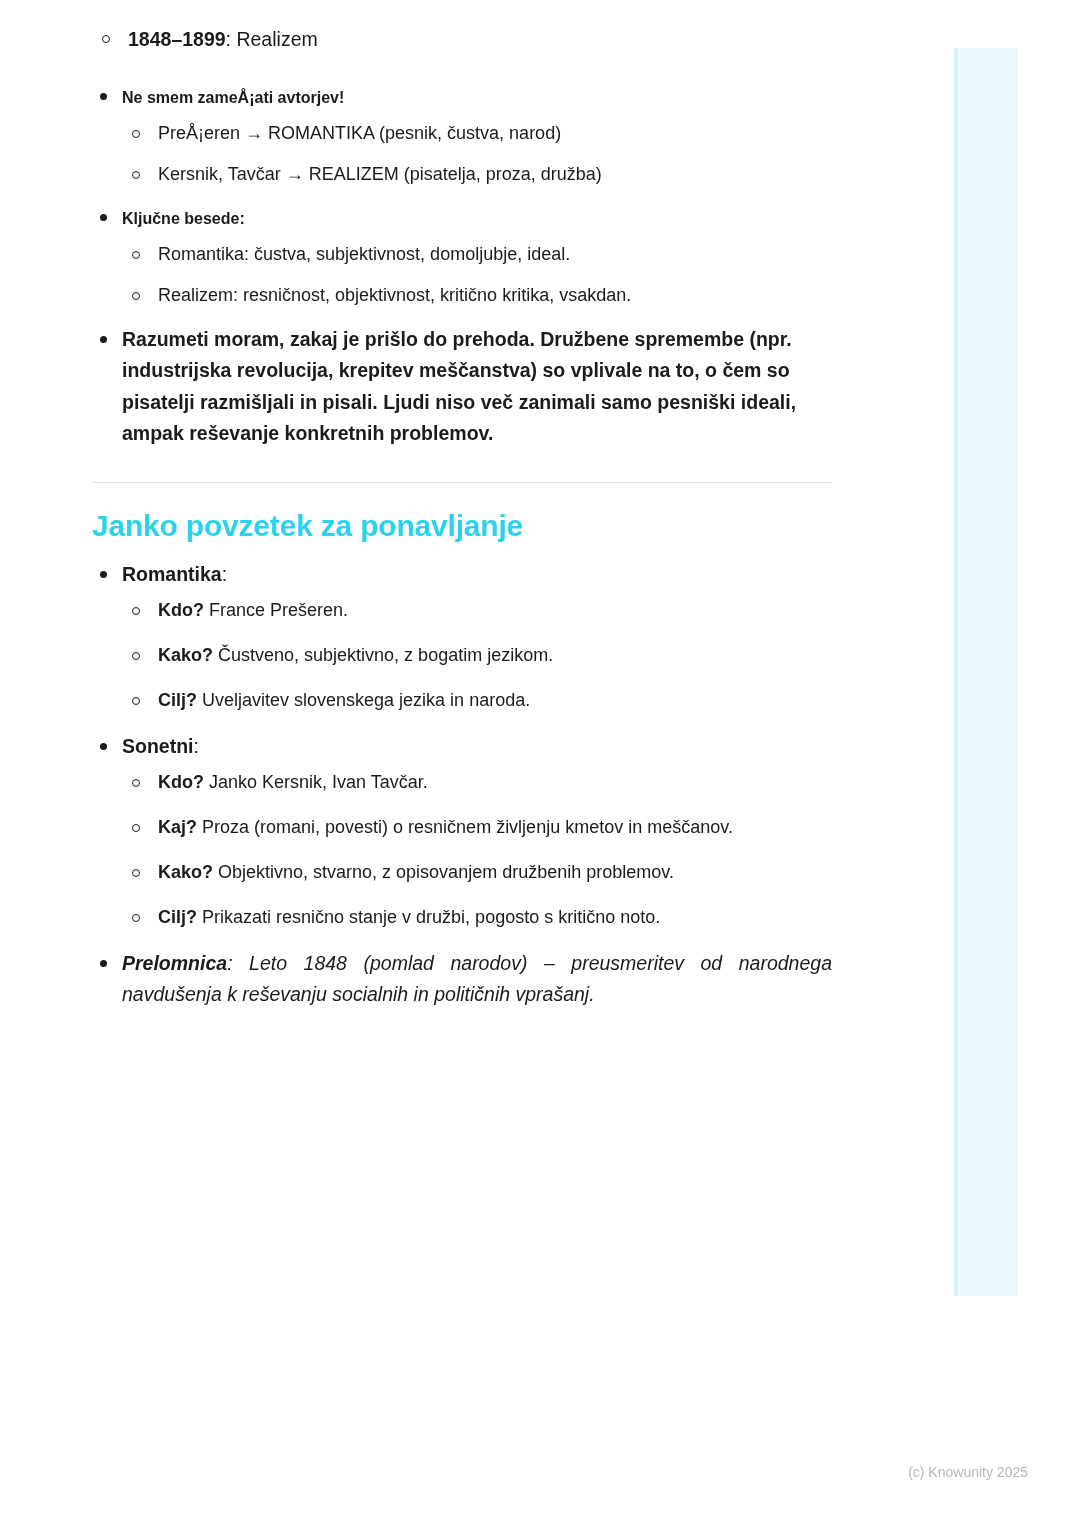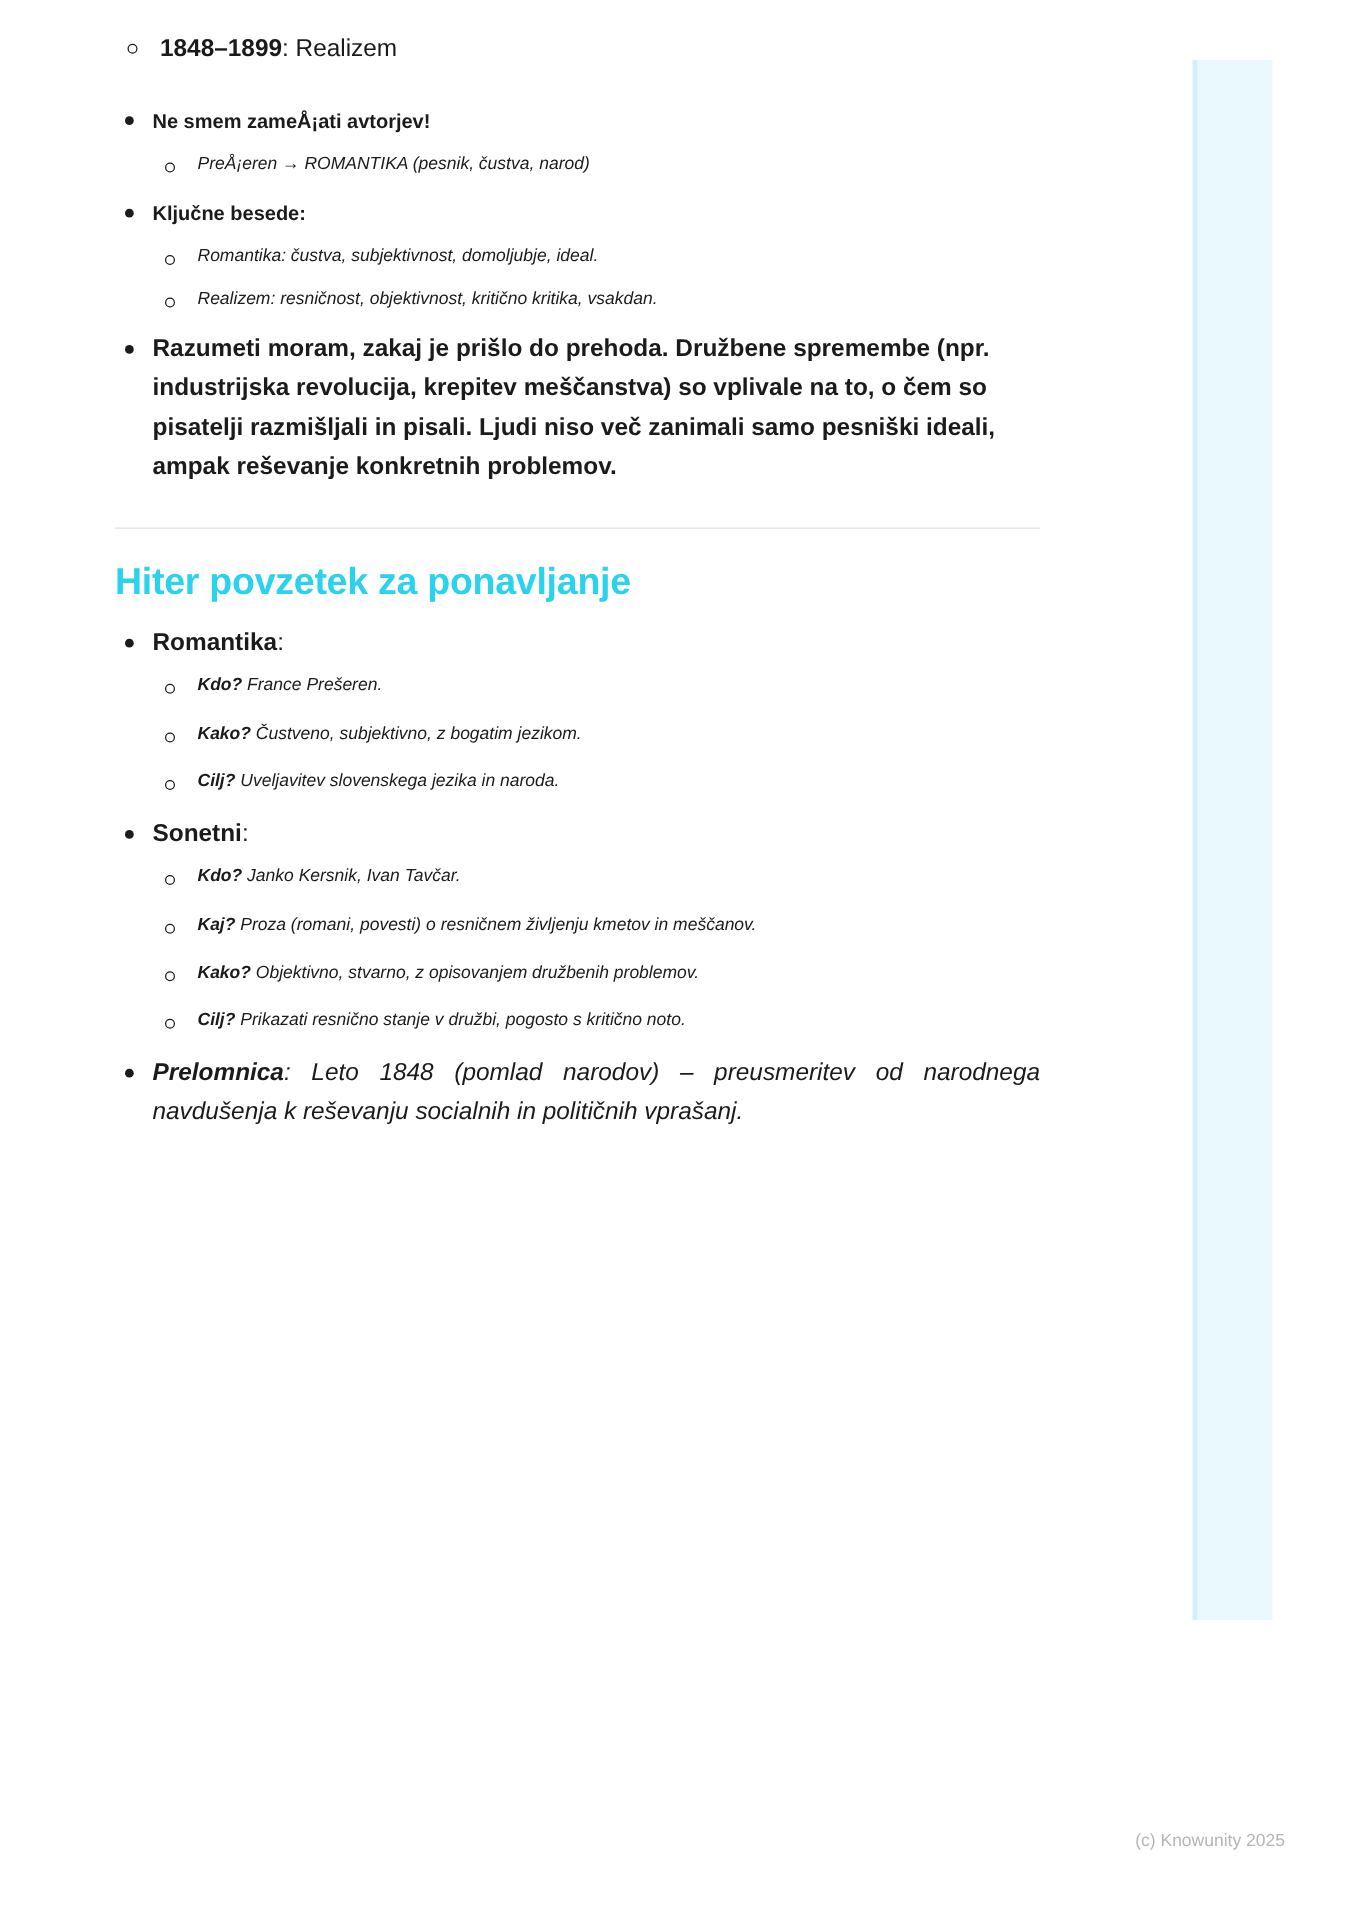--- a/index.html
+++ b/index.html
@@ -73,25 +73,24 @@
 
   ul.lvl2 {
     list-style: none;
     margin: 6px 0 0 0;
     padding: 0;
   }
   ul.lvl2 > li {
     position: relative;
     padding-left: 36px;
     margin: 0 0 12px 0;
-    font-size: 14px;
+    font-size: 18px;
     line-height: 1.6;
     color: #1b1b1b;
     font-weight: 400;
-    font-style: italic;
   }
   ul.lvl2 > li::before {
     content: "";
     position: absolute;
     left: 10px;
     top: 11px;
     width: 8px;
     height: 8px;
     border-radius: 50%;
     border: 1.6px solid #1b1b1b;
@@ -173,38 +172,39 @@
     <div class="top-item">
       <span class="b">1848–1899</span><span>: Realizem</span>
     </div>
 
     <ul class="lvl1">
 
       <li class="bulleted">
         <span class="b group-head">Ne smem zameÅ¡ati avtorjev!</span>
         <ul class="lvl2">
           <li>PreÅ¡eren → ROMANTIKA (pesnik, čustva, narod)</li>
+          <li>Kersnik, Tavčar → REALIZEM (pisatelja, proza, družba)</li>
         </ul>
       </li>
 
       <li class="bulleted">
         <span class="b group-head">Ključne besede:</span>
         <ul class="lvl2">
           <li>Romantika: čustva, subjektivnost, domoljubje, ideal.</li>
           <li>Realizem: resničnost, objektivnost, kritično kritika, vsakdan.</li>
         </ul>
       </li>
 
       <li class="bulleted para">Razumeti moram, zakaj je prišlo do prehoda. Družbene spremembe (npr. industrijska revolucija, krepitev meščanstva) so vplivale na to, o čem so pisatelji razmišljali in pisali. Ljudi niso več zanimali samo pesniški ideali, ampak reševanje konkretnih problemov.</li>
 
     </ul>
 
     <hr class="divider">
 
-    <h2 class="section-title">Hiter povzetek za ponavljanje</h2>
+    <h2 class="section-title">Janko povzetek za ponavljanje</h2>
 
     <ul class="lvl1">
 
       <li class="bulleted">
         <span class="b">Romantika</span><span>:</span>
         <ul class="lvl2 spaced">
           <li><span class="b">Kdo?</span><span> France Prešeren.</span></li>
           <li><span class="b">Kako?</span><span> Čustveno, subjektivno, z bogatim jezikom.</span></li>
           <li><span class="b">Cilj?</span><span> Uveljavitev slovenskega jezika in naroda.</span></li>
         </ul>

